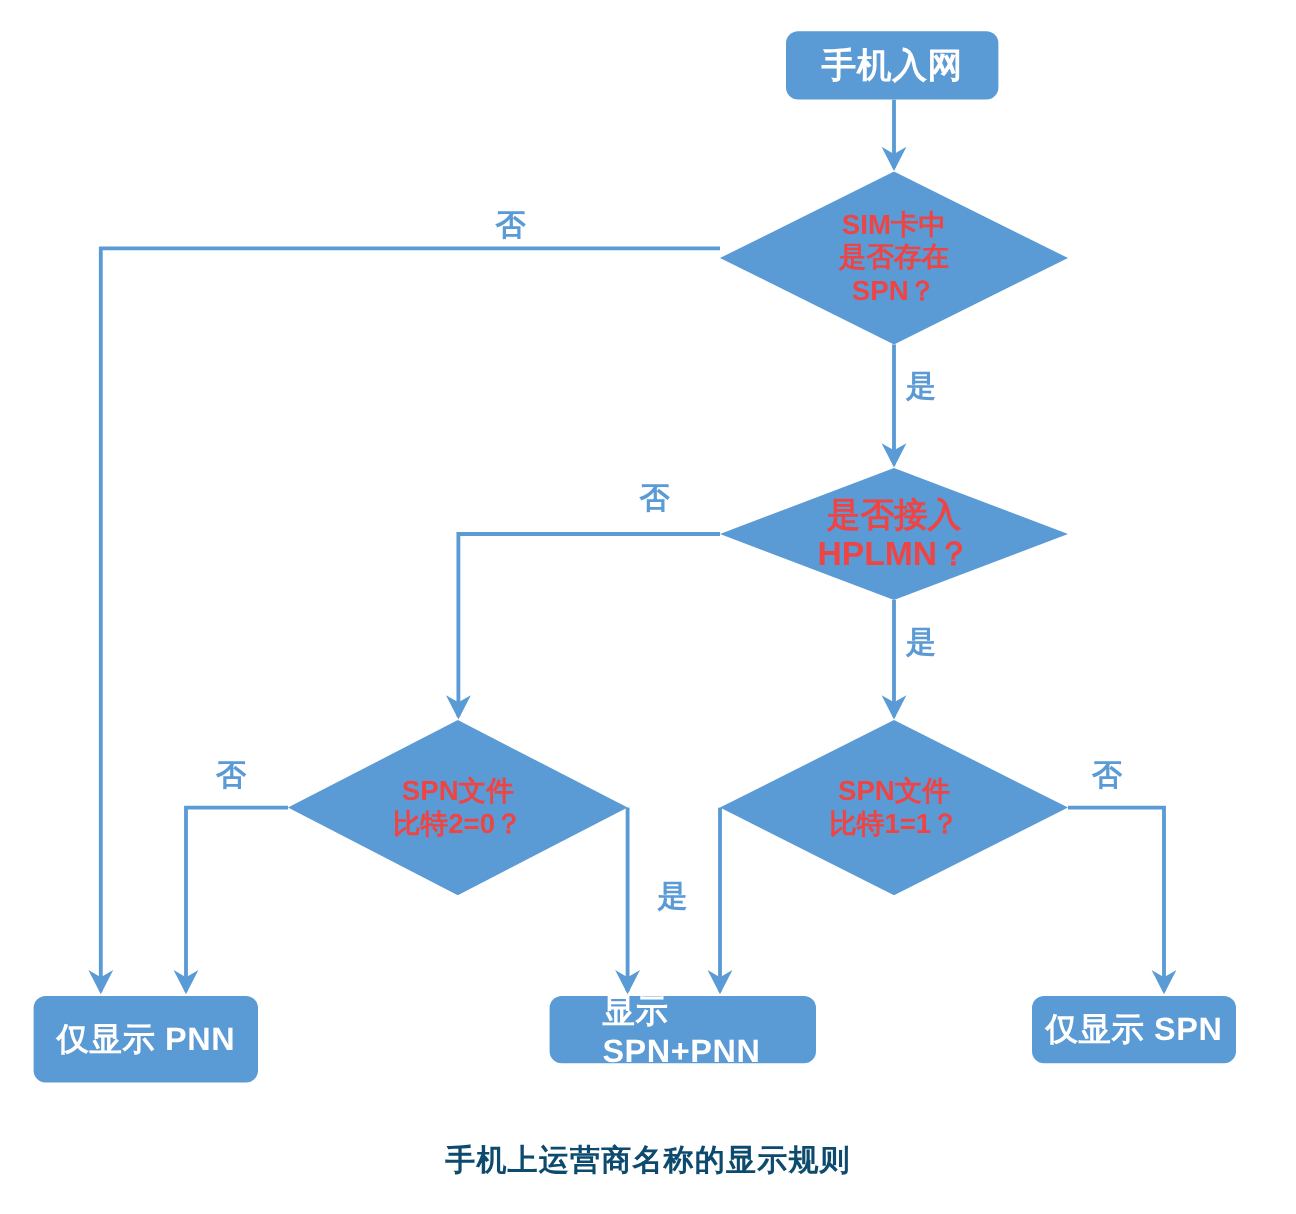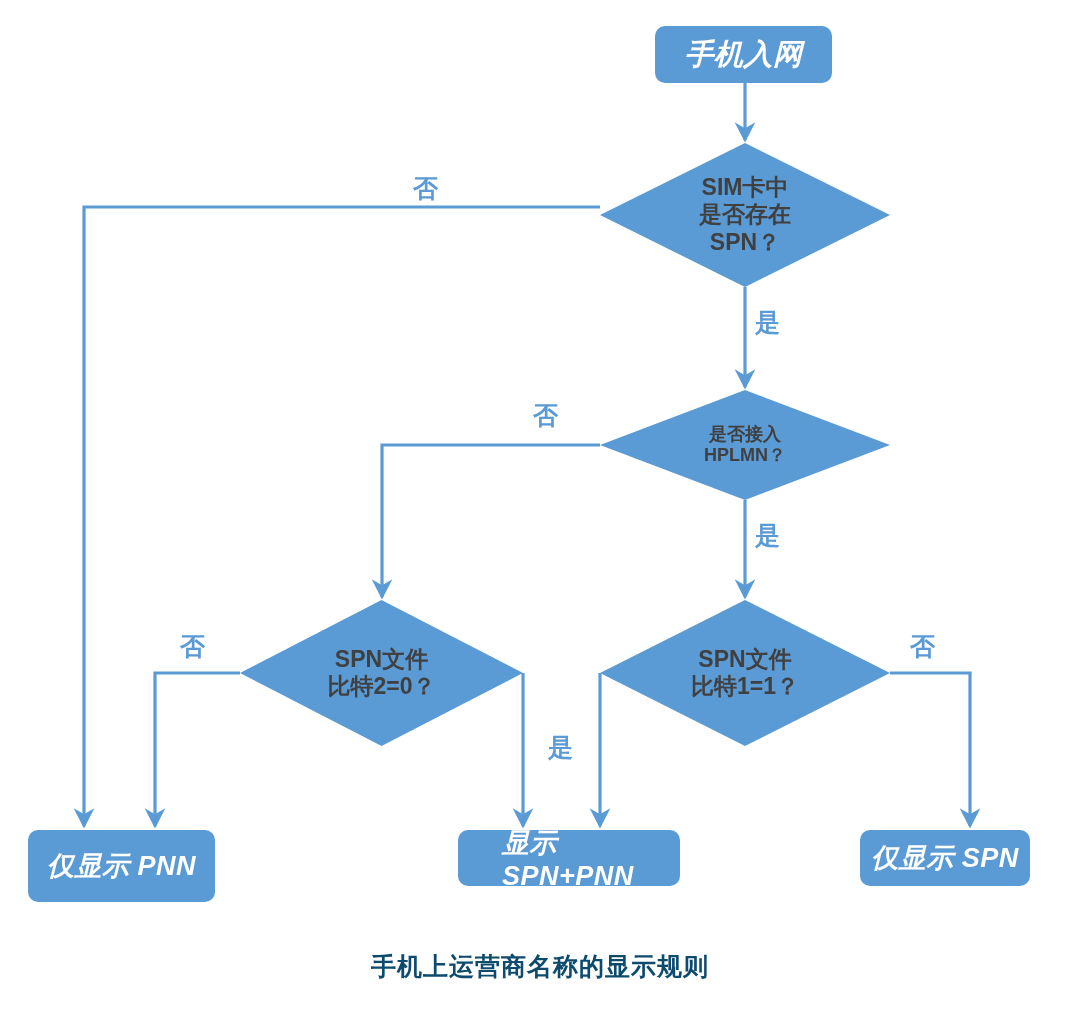--- a/index.html
+++ b/index.html
@@ -16,28 +16,27 @@
   .node{position:absolute;box-sizing:border-box;}
 
   .term{
     background:#5B9BD5;
     border-radius:10px;
     display:flex;align-items:center;justify-content:center;
     color:#ffffff;
     font-weight:bold;
     letter-spacing:0.5px;
     text-shadow:0 0 1px rgba(0,0,0,.05);
-    font-style:italic;
   }
 
   .dia{display:flex;align-items:center;justify-content:center;}
   .dia .diashape{position:absolute;left:0;top:0;width:100%;height:100%;}
   .dia .dialabel{
     position:relative;z-index:2;
-    color:#404040;font-weight:bold;text-align:center;line-height:1.18;
+    color:#ef4444;font-weight:bold;text-align:center;line-height:1.18;
     white-space:pre-line;
   }
 
   .edgelabel{
     position:absolute;
     color:#5B9BD5;
     font-weight:bold;
     font-size:25px;
     line-height:1;
     white-space:nowrap;
@@ -100,21 +99,21 @@
     </svg>
     <span class="dialabel" style="font-size:23px;">SIM卡中
 是否存在
 SPN？</span>
   </div>
 
   <div class="node dia" style="left:600px;top:390px;width:290px;height:110px;">
     <svg class="diashape" viewBox="0 0 290 110" preserveAspectRatio="none">
       <polygon points="145,0 290,55 145,110 0,55" fill="#5B9BD5"></polygon>
     </svg>
-    <span class="dialabel" style="font-size:18px;">是否接入
+    <span class="dialabel" style="font-size:28px;">是否接入
 HPLMN？</span>
   </div>
 
   <div class="node dia" style="left:240px;top:600px;width:283px;height:146px;">
     <svg class="diashape" viewBox="0 0 283 146" preserveAspectRatio="none">
       <polygon points="141.5,0 283,73 141.5,146 0,73" fill="#5B9BD5"></polygon>
     </svg>
     <span class="dialabel" style="font-size:23px;">SPN文件
 比特2=0？</span>
   </div>

